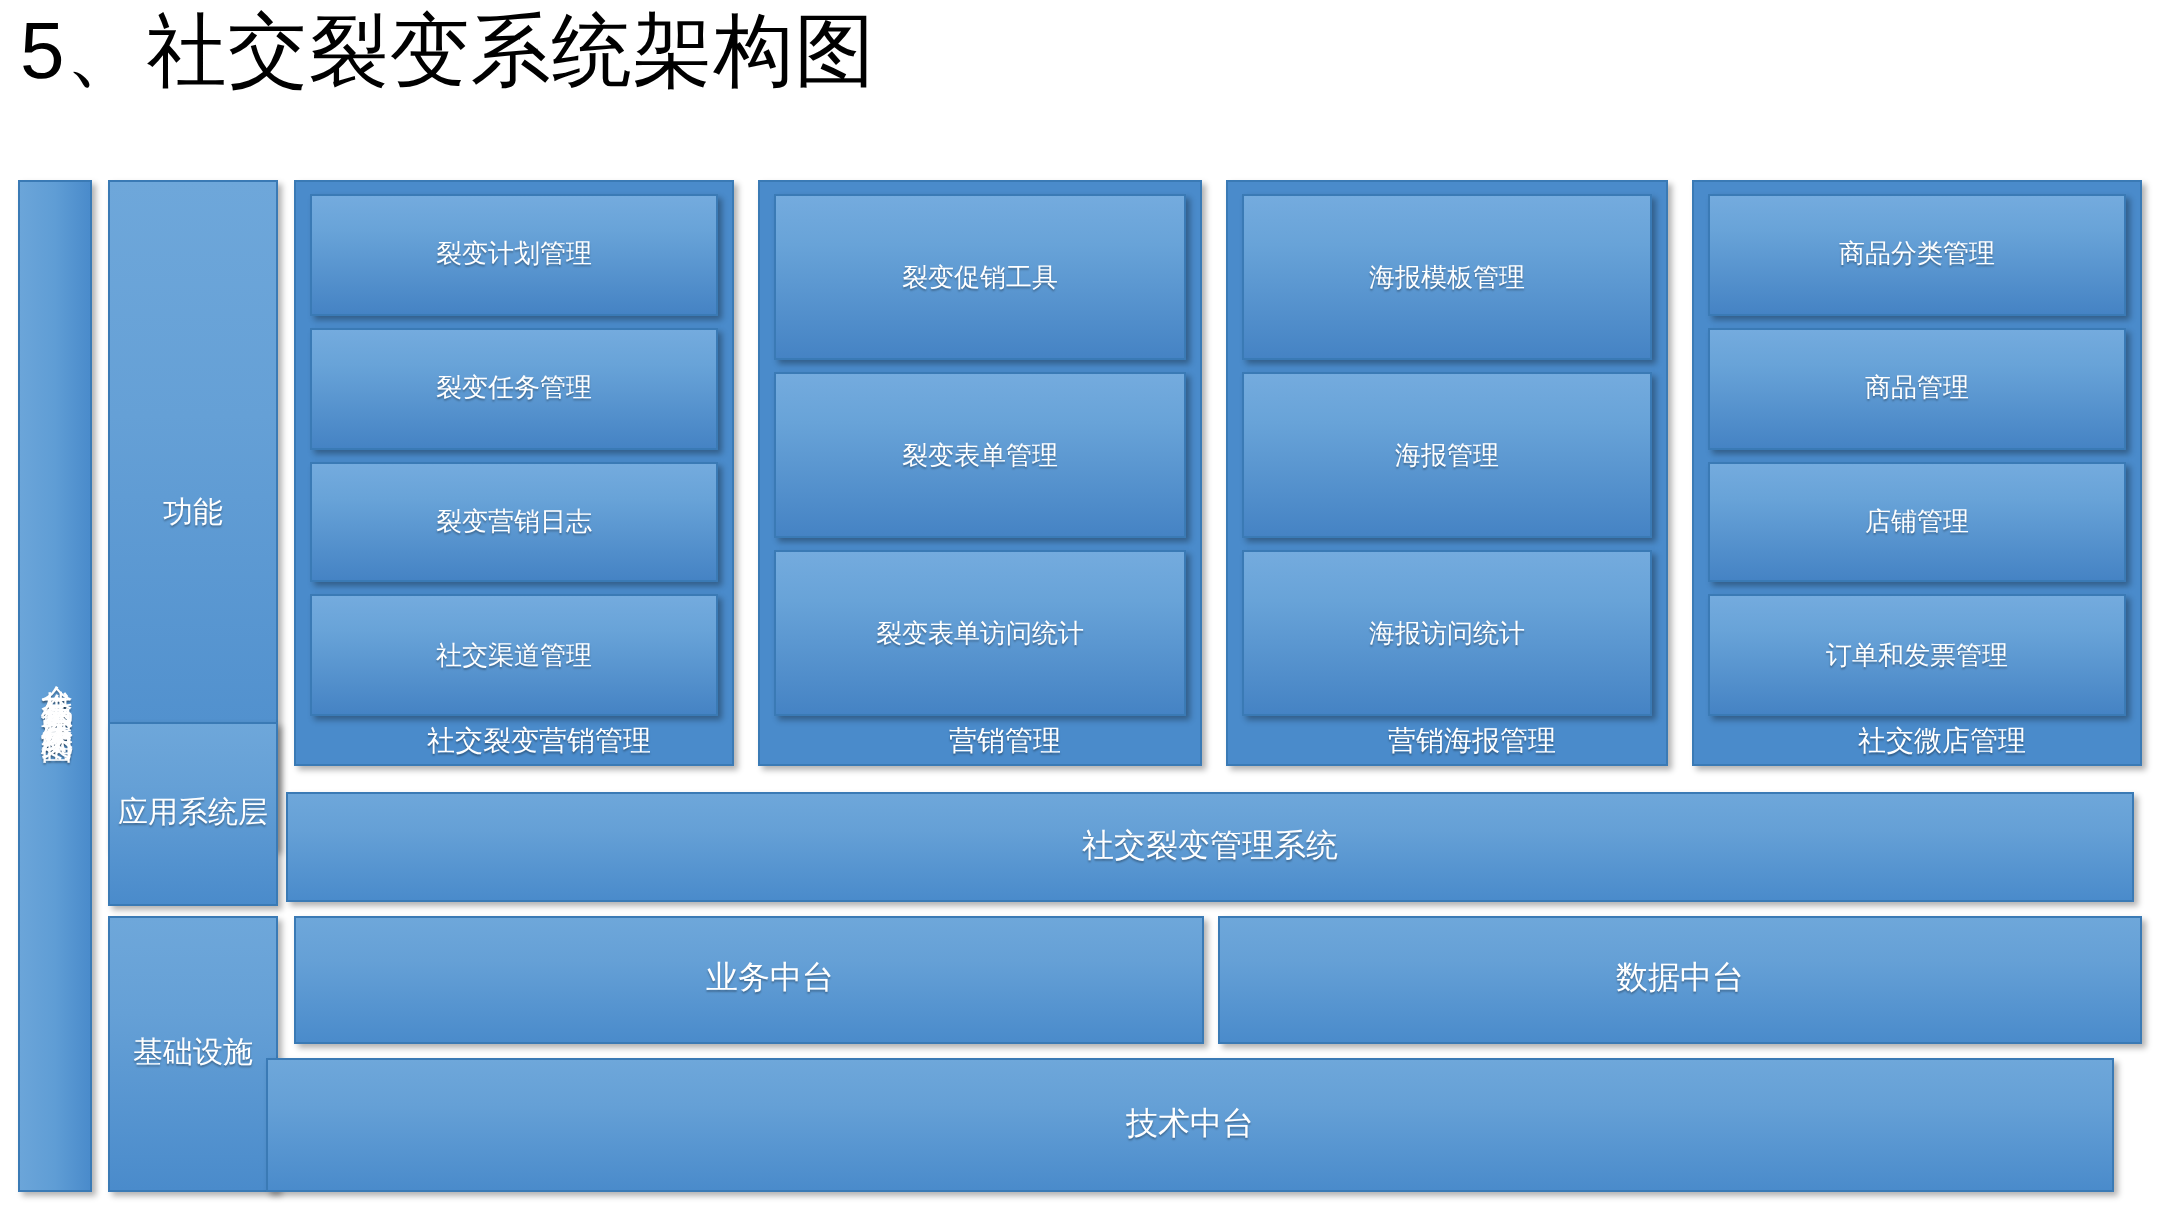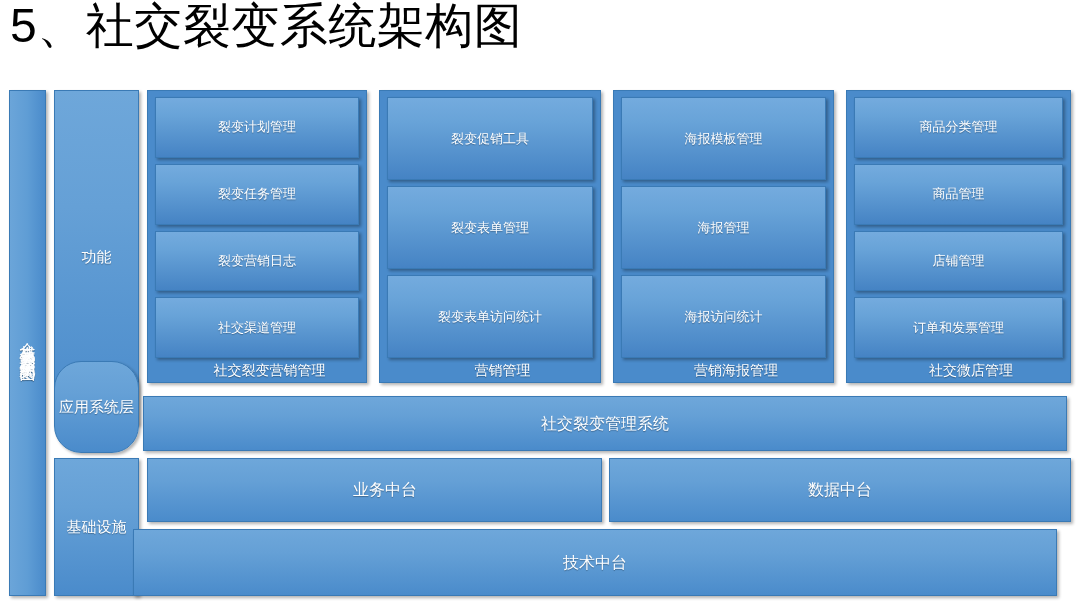--- a/index.html
+++ b/index.html
@@ -9,21 +9,21 @@
     background:#ffffff;
     font-family:"Liberation Sans","DejaVu Sans",sans-serif;
     overflow:hidden;
     position:relative;
   }
   .page{position:relative;width:1080px;height:603px;}
 
   
   .title{
     position:absolute;left:10px;top:4px;
-    font-size:48px;line-height:44px;
+    font-size:40px;line-height:44px;
     color:#000000;
     font-weight:400;
     letter-spacing:0.5px;
     white-space:nowrap;
   }
 
   
   .bx{
     position:absolute;
     box-sizing:border-box;
@@ -52,21 +52,21 @@
     padding:4px 0;
   }
 
   
   .layerbox{
     left:54px;width:85px;
     font-size:15px;
     flex-direction:column;
   }
   .layerbox.fn{top:90px;height:335px;}
-  .layerbox.app{top:361px;height:92px;border-radius:27px;}
+  .layerbox.app{top:361px;height:92px;}
   .layerbox.infra{top:458px;height:138px;}
 
   
   .group{
     position:absolute;
     box-sizing:border-box;
     background:#4a8bcb;
     border:1px solid #3a7ab5;
     box-shadow:2px 2px 3px rgba(0,0,0,0.30);
     top:90px;height:293px;

